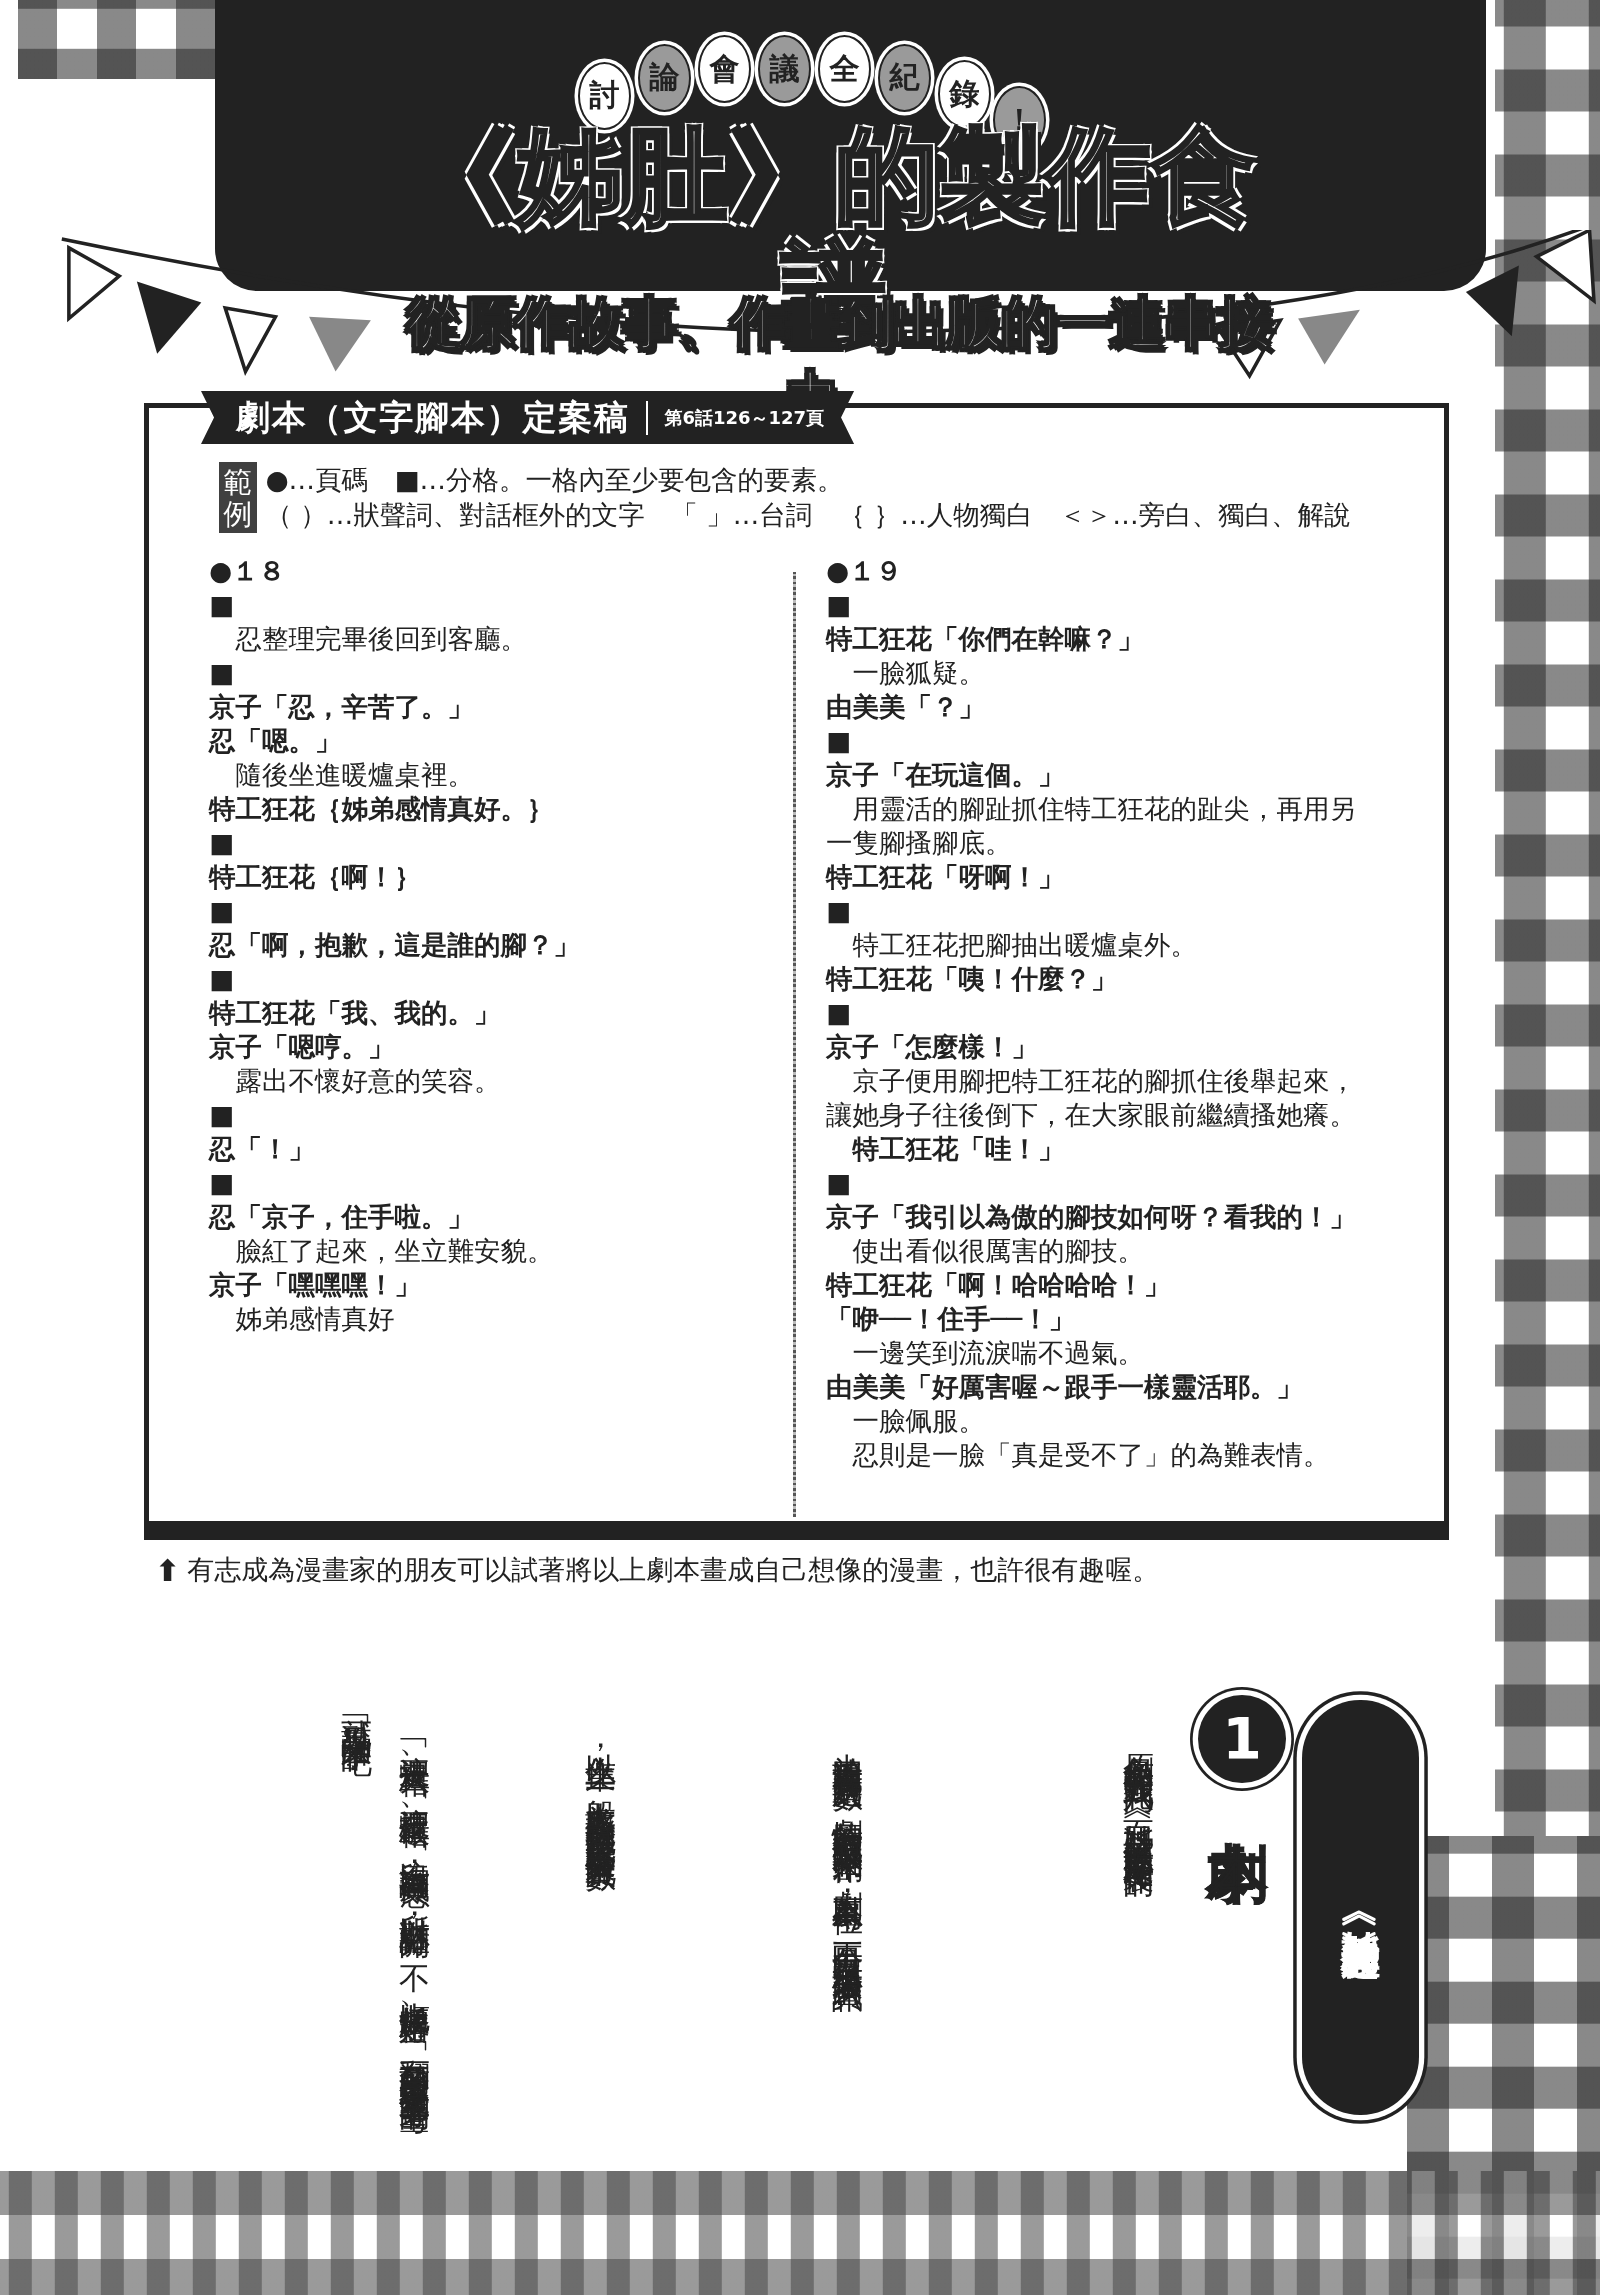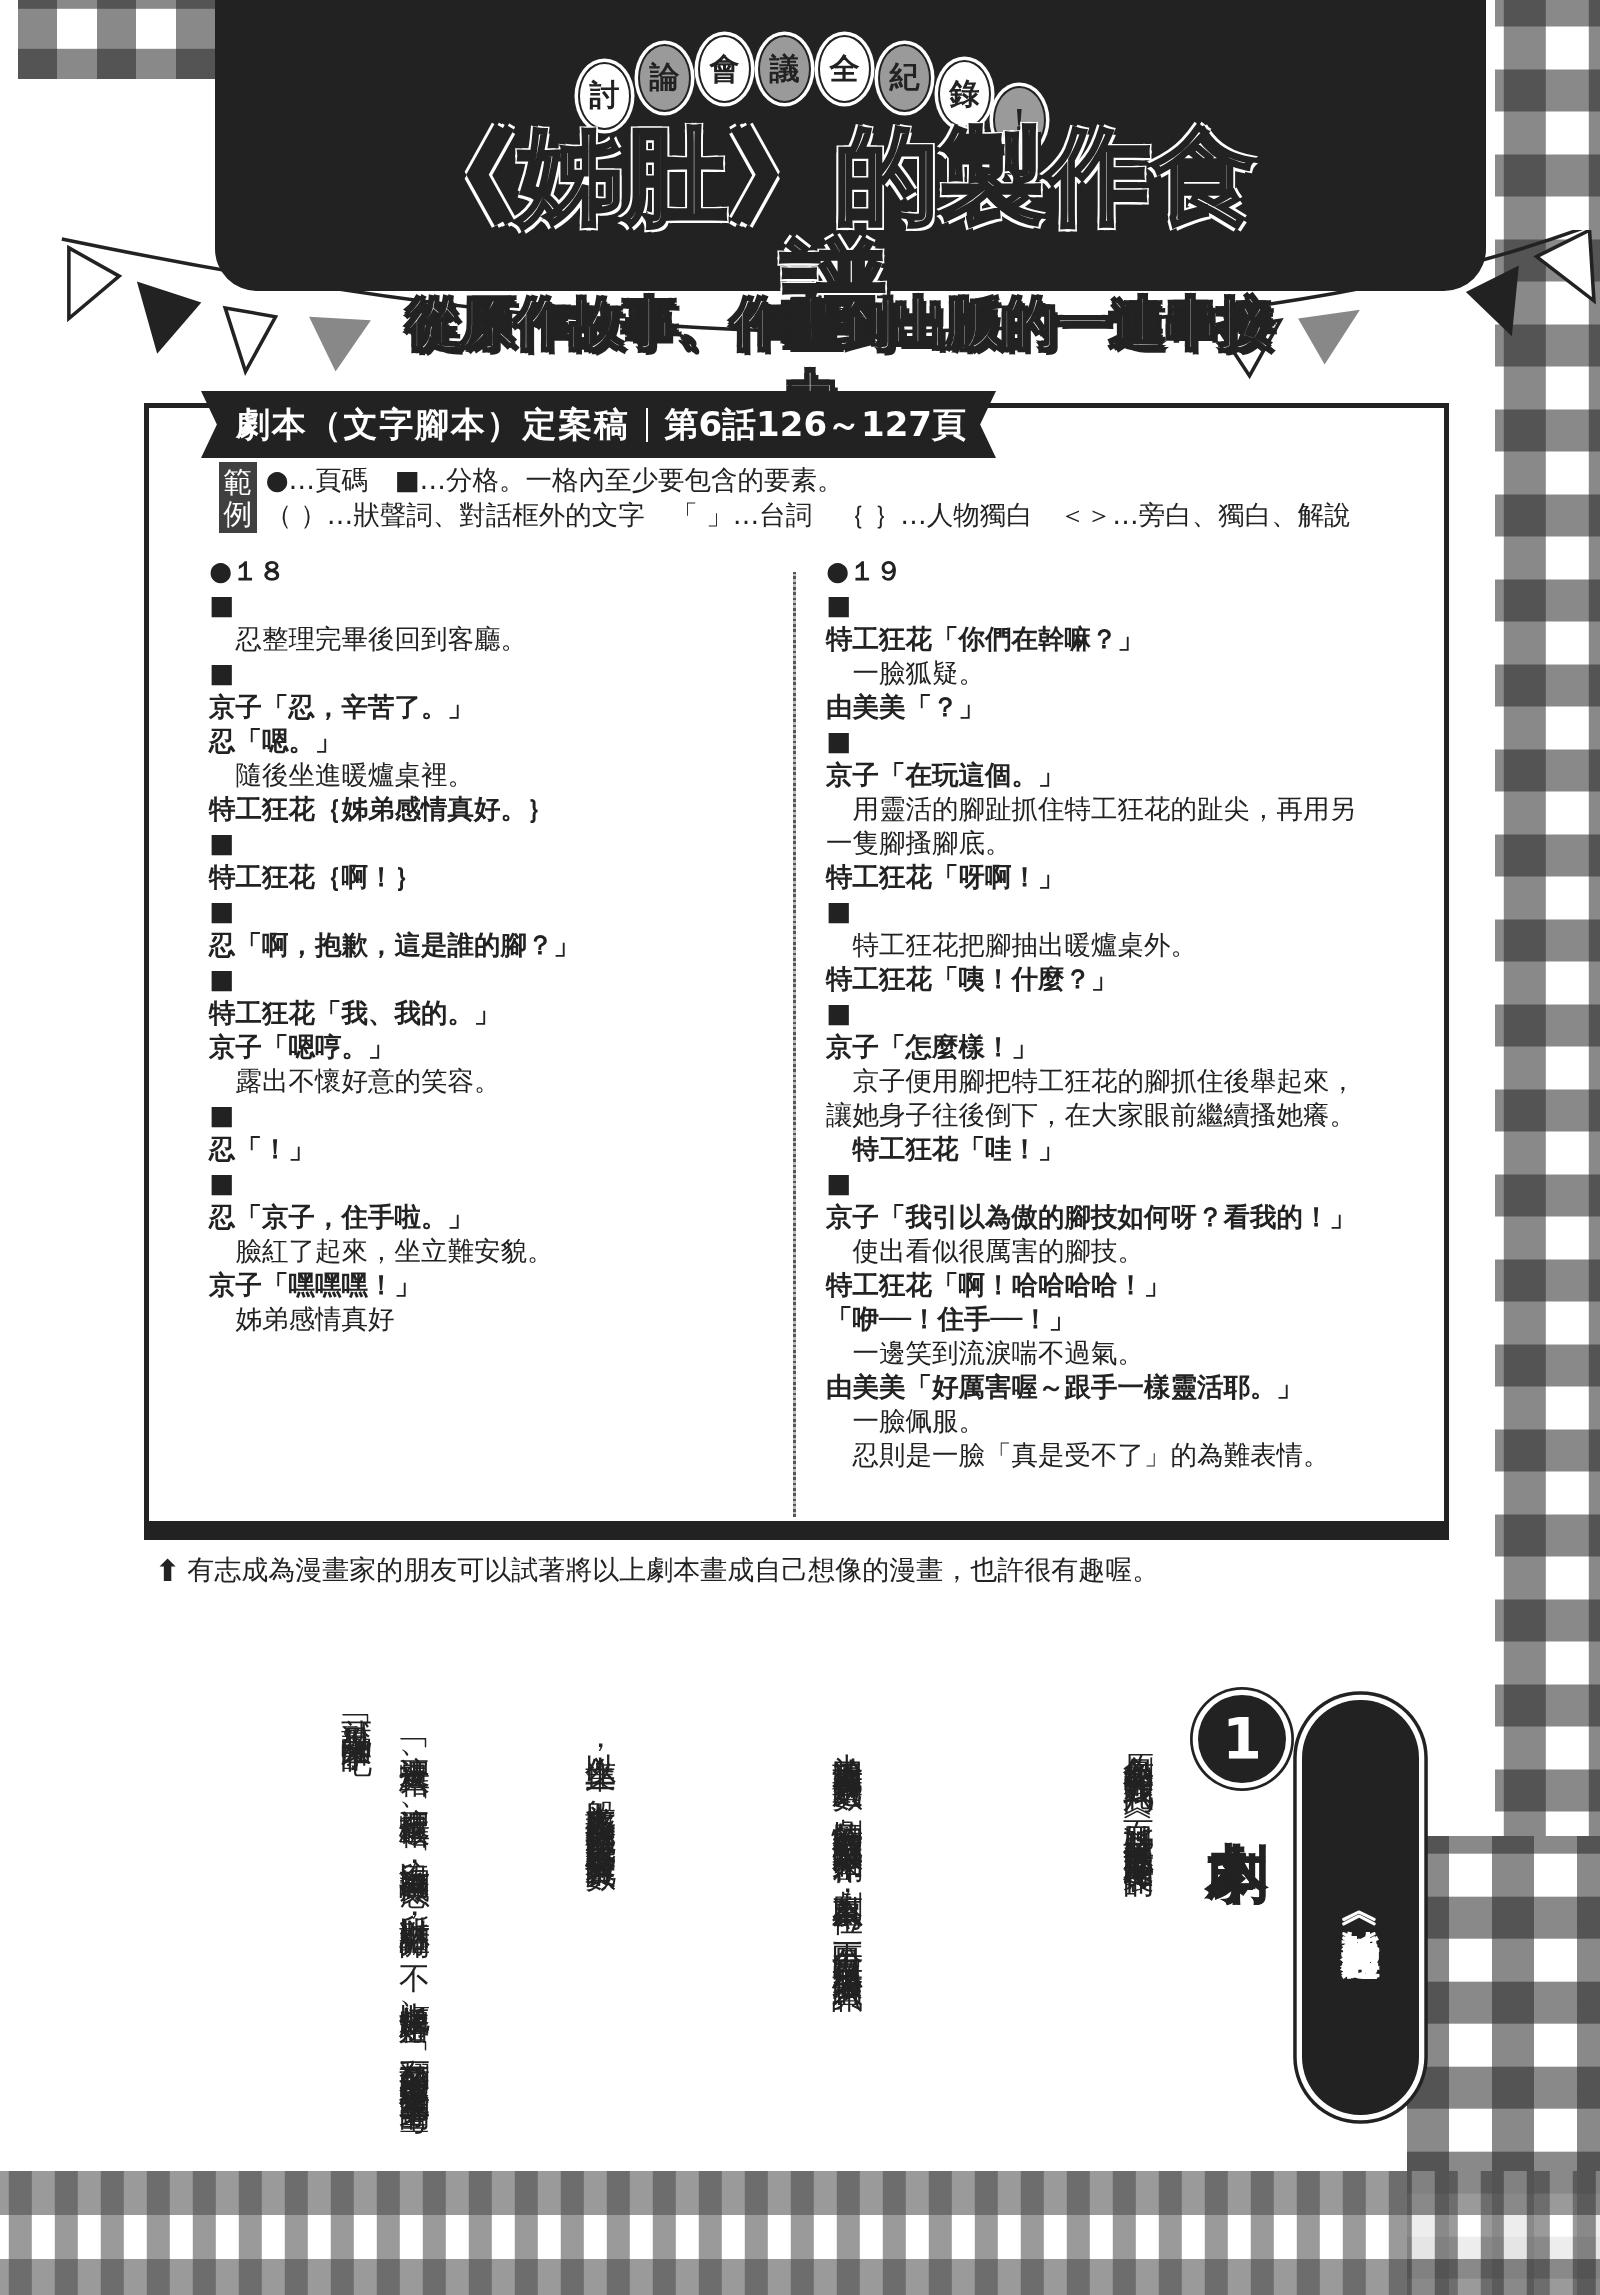--- a/index.html
+++ b/index.html
@@ -69,27 +69,27 @@
   }
   .bunting-line { position:absolute; left:0; top:230px; width:1601px; height:177px; }
 
   
   .script-box {
     position:absolute; left:144px; top:403px; width:1305px; height:1137px;
     border:5.3px solid #222; border-bottom-width:19.4px; box-sizing:border-box;
     background:#fff;
   }
   .script-banner {
-    position:absolute; left:201px; top:391px; height:67px; padding:0 30px 0 35px;
+    position:absolute; left:201px; top:391px; height:53px; padding:0 30px 0 35px;
     background:#222; color:#fff; display:flex; align-items:center;
     font-size:34px; font-weight:bold; letter-spacing:1.8px;
     clip-path:polygon(0 0, 100% 0, 98% 50%, 100% 100%, 0 100%, 2% 50%);
   }
   .script-banner .sep { width:2.6px; height:34px; background:#fff; margin:0 16px; }
-  .script-banner .ep { font-size:34px; letter-spacing:0; }
+  .script-banner .ep { font-size:18px; letter-spacing:0; }
   .legend {
     position:absolute; left:219px; top:462px; display:flex; align-items:flex-start;
   }
   .legend-badge {
     background:#404040; color:#fff; font-size:29px; width:34px; line-height:32px;
     padding:3.5px 1.8px; text-align:center; margin-right:8.8px;
   }
   .legend-lines { font-size:26.5px; line-height:35px; color:#222; }
   .col {
     position:absolute; top:554px; font-family:"DejaVu Serif", serif;

